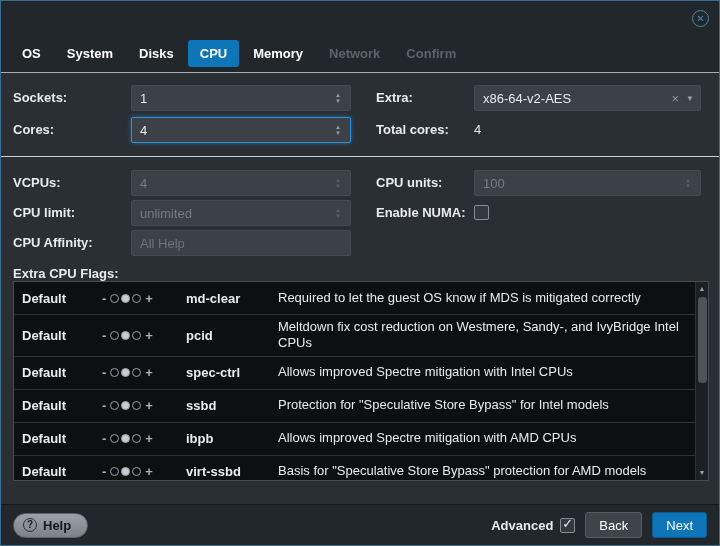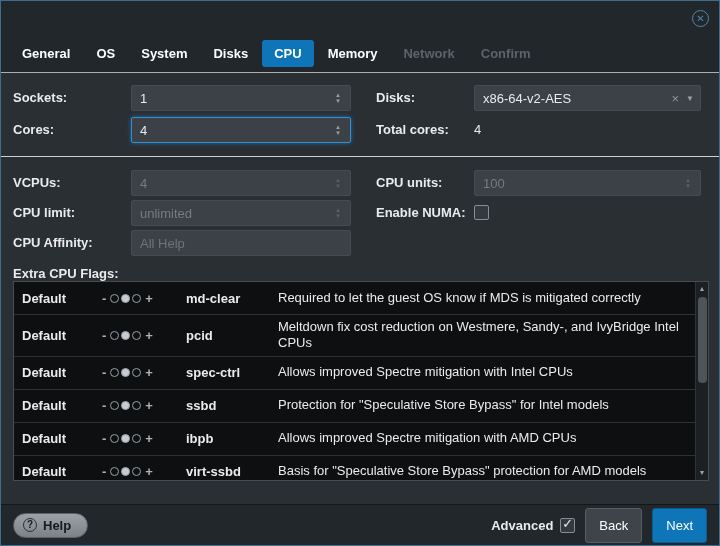--- a/index.html
+++ b/index.html
@@ -67,21 +67,21 @@
 
   
   .ftr { height:41px; background:#22272c; border-top:1px solid #141719; display:flex; align-items:center;
          padding:0 12px; gap:10px; flex:0 0 auto; }
   .help-btn { display:flex; align-items:center; gap:6px; background:linear-gradient(#9aa1a7,#7b8389);
               color:#17191c; font-weight:bold; padding:4px 16px 4px 9px; border-radius:13px;
               border:1px solid #5c636a; cursor:pointer; }
   .help-q { width:14px; height:14px; border-radius:50%; border:1px solid #2b2f33; font-size:10px;
             line-height:12px; text-align:center; font-weight:bold; }
   .adv { margin-left:auto; display:flex; align-items:center; gap:7px; font-weight:bold; }
-  .btn { min-width:52px; height:35px; padding:0 13px; display:flex; align-items:center; justify-content:center;
+  .btn { min-width:52px; height:26px; padding:0 13px; display:flex; align-items:center; justify-content:center;
          background:#3e444a; border:1px solid #565d63; border-radius:3px; color:#fff; cursor:pointer; }
   .btn.primary { background:var(--accent); border-color:#0b5c90; }
 
   
   [data-name="sockets-label"]    { left:12px;  top:12px; }
   [data-name="sockets-field"]    { left:130px; top:12px; width:220px; }
   [data-name="type-label"]       { left:375px; top:12px; }
   [data-name="type-field"]       { left:473px; top:12px; width:227px; }
   [data-name="cores-label"]      { left:12px;  top:44px; }
   [data-name="cores-field"]      { left:130px; top:44px; width:220px; }
@@ -102,42 +102,41 @@
 </head>
 <body>
 
 <div class="dialog" data-name="create-vm-dialog">
 
   <div class="hdr" data-name="dialog-header">
     <span class="close" data-name="close-icon">✕</span>
   </div>
 
   <div class="tabs" data-name="tab-bar">
-    <div class="tab" data-name="tab-general">General</div>
     <div class="tab" data-name="tab-os">OS</div>
     <div class="tab" data-name="tab-system">System</div>
     <div class="tab" data-name="tab-disks">Disks</div>
     <div class="tab active" data-name="tab-cpu">CPU</div>
     <div class="tab" data-name="tab-memory">Memory</div>
     <div class="tab disabled" data-name="tab-network">Network</div>
     <div class="tab disabled" data-name="tab-confirm">Confirm</div>
   </div>
 
   <div class="bodyc" data-name="form-body">
 
     <div class="lbl" data-name="sockets-label">Sockets:</div>
     <div class="field" data-name="sockets-field">
       <span class="val" data-name="sockets-value">1</span>
       <span class="spin" data-name="sockets-spinner">
         <span data-name="spinner-up-icon">▴</span>
         <span data-name="spinner-down-icon">▾</span>
       </span>
     </div>
 
-    <div class="lbl" data-name="type-label">Disks:</div>
+    <div class="lbl" data-name="type-label">Extra:</div>
     <div class="field" data-name="type-field">
       <span class="val" data-name="type-value">x86-64-v2-AES</span>
       <span class="xic" data-name="clear-icon">×</span>
       <span class="ddic" data-name="dropdown-icon">▼</span>
     </div>
 
     <div class="lbl" data-name="cores-label">Cores:</div>
     <div class="field focused" data-name="cores-field">
       <span class="val" data-name="cores-value">4</span>
       <span class="spin" data-name="cores-spinner">

